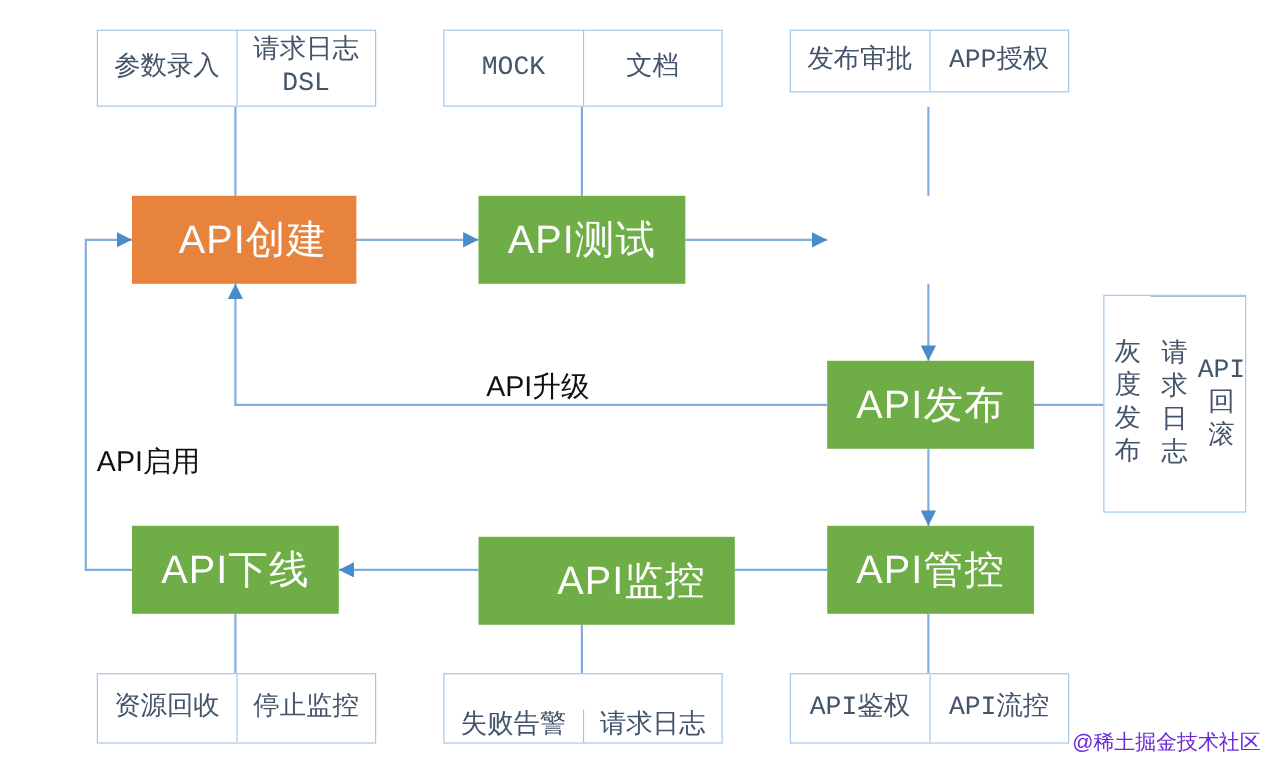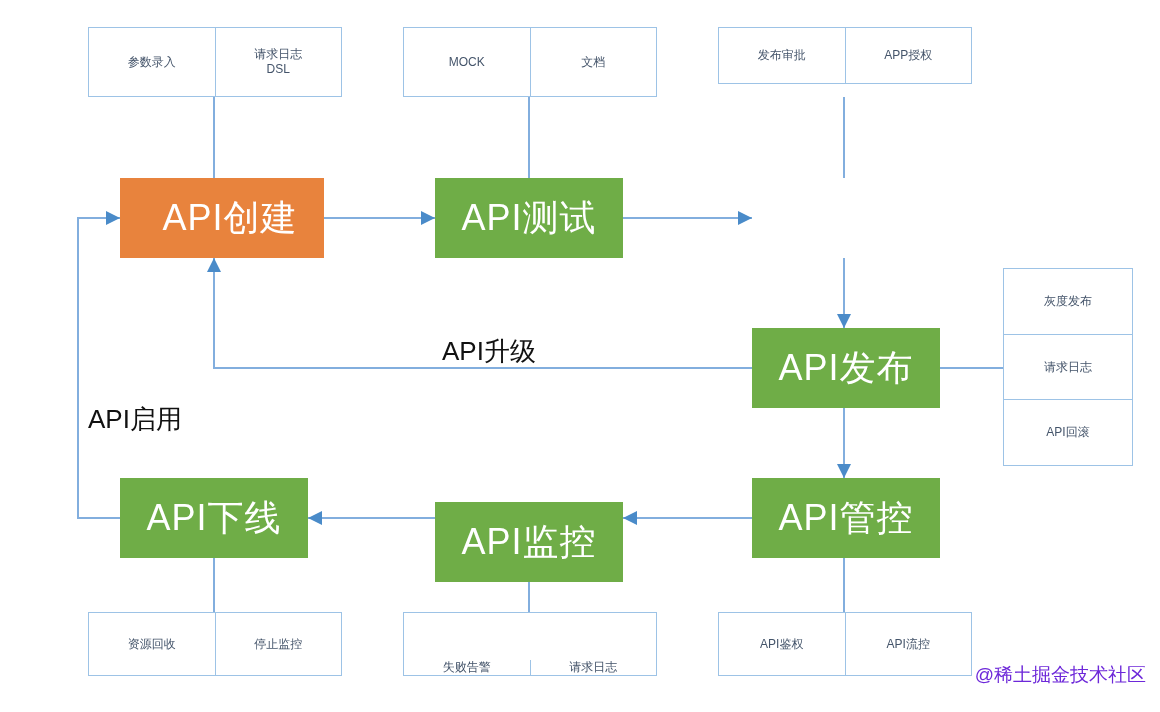--- a/index.html
+++ b/index.html
@@ -45,44 +45,45 @@
     letter-spacing: 1px;
     background: var(--green);
     z-index: 2;
   }
   .node.orange { background: var(--orange); }
   #n-create  { left: 120px; top: 178px; padding-left: 16px; }
   #n-test    { left: 435px; top: 178px; }
   #n-review  { left: 752px; top: 178px; }
   #n-publish { left: 752px; top: 328px; }
   #n-control { left: 752px; top: 478px; }
-  #n-monitor { left: 435px; top: 502px; }
+  #n-monitor { left: 435px; top: 488px; padding-left: 45px; }
   #n-offline { left: 120px; top: 478px; }
 
   .obox {
     position: absolute;
     display: flex;
     background: #ffffff;
     border: 1.5px solid var(--obox-border);
     color: var(--obox-text);
-    font-size: 12px;
+    font-size: 24px;
     z-index: 2;
     box-sizing: border-box;
+    font-family: Liberation Mono, monospace;
   }
   .obox .cell {
     flex: 1;
     display: flex;
     align-items: center;
     justify-content: center;
     text-align: center;
     white-space: pre-line;
     line-height: 1.25;
   }
   .obox.h .cell + .cell { border-left: 1.5px solid var(--obox-border); }
-  .obox.v { flex-direction: column; }
+  .obox.v { }
   .obox.v .cell + .cell { border-top: 1.5px solid var(--obox-border); }
 
   #b-top-create  { left: 88px;  top: 27px; width: 254px; height: 70px; }
   #b-top-test    { left: 403px; top: 27px; width: 254px; height: 70px; }
   #b-top-review  { left: 718px; top: 27px; width: 254px; height: 57px; }
   #b-bot-offline { left: 88px;  top: 612px; width: 254px; height: 64px; }
   #b-bot-monitor { left: 403px; top: 612px; width: 254px; height: 64px; align-items: flex-end; }
   #b-bot-control { left: 718px; top: 612px; width: 254px; height: 64px; }
   #b-side-publish{ left: 1003px; top: 268px; width: 130px; height: 198px; }
 

